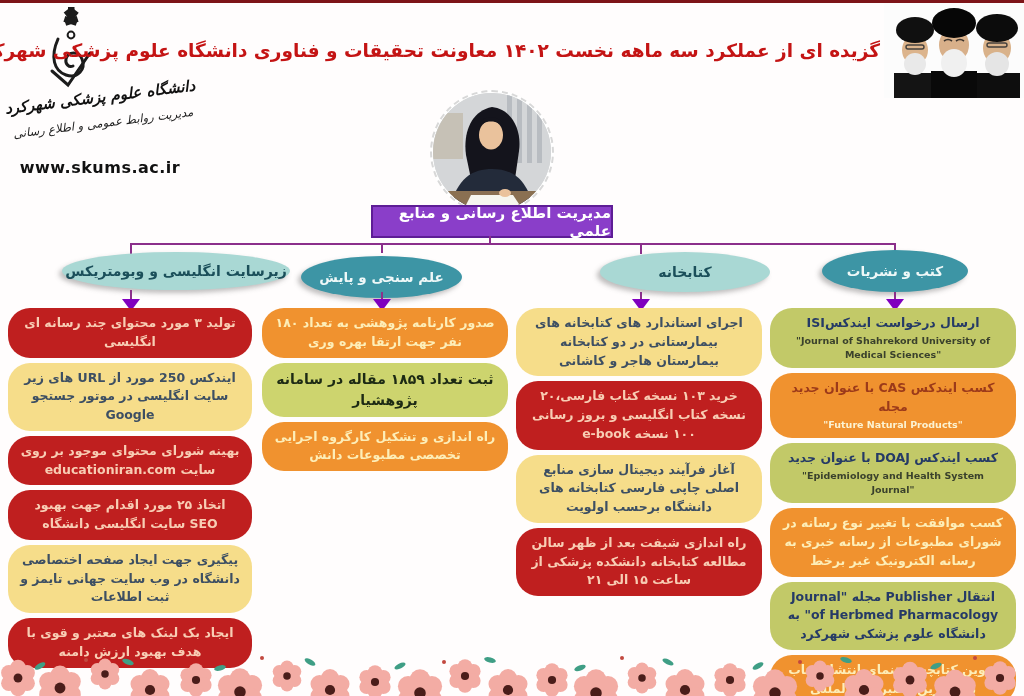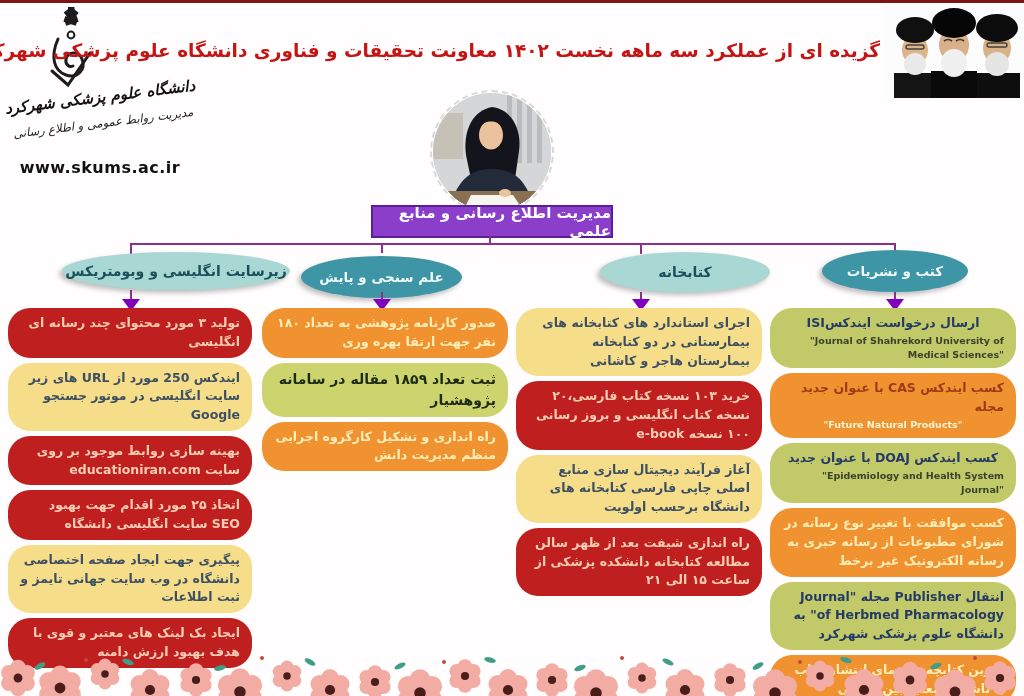--- a/index.html
+++ b/index.html
@@ -36,21 +36,21 @@
   .hline,.vline{position:absolute;background:var(--connector);}
   .arrow-down{position:absolute;width:0;height:0;border-left:9px solid transparent;border-right:9px solid transparent;border-top:12px solid var(--arrow);}
   
   .oval{position:absolute;border-radius:50%;display:flex;align-items:center;justify-content:center;
     font-weight:bold;direction:rtl;box-shadow:-3px 3px 5px rgba(110,110,110,.45);}
   .oval.light{background:var(--oval-light);color:var(--oval-light-text);font-size:14px;margin-left:44px;}
   .oval.dark{background:var(--oval-dark);color:var(--oval-dark-text);font-size:13.5px;}
   
   .col{position:absolute;top:308px;display:flex;flex-direction:column;gap:5px;}
   .box{border-radius:22px;padding:6px 12px;display:flex;flex-direction:column;align-items:center;justify-content:center;
-    text-align:right;direction:rtl;font-weight:bold;font-size:12.5px;line-height:1.5;min-height:30px;}
+    text-align:center;direction:rtl;font-weight:bold;font-size:12.5px;line-height:1.5;min-height:30px;}
   .box.red{background:var(--box-red);color:var(--box-red-text);}
   .box.yellow{background:var(--box-yellow);color:var(--box-yellow-text);}
   .box.orange{background:var(--box-orange);color:var(--box-orange-text);}
   .box.olive{background:var(--box-olive);color:var(--box-olive-text);}
   .box.khaki{background:var(--box-khaki);color:#1d2a14;font-size:14px;}
   .box .sub{font-size:9.5px;font-weight:bold;direction:ltr;margin-top:1px;}
   .box.olive .sub{color:#3a412c;}
   .box.orange .sub{color:#fcf3d2;}
   
   #flower-border{position:absolute;left:0;bottom:0;width:1024px;height:58px;}
@@ -154,41 +154,41 @@
   <div class="arrow-down" style="left:886px;top:299px;"></div>
 
   <div class="col" style="left:8px;width:244px;">
       <div class="box red">
         <div>تولید ۳ مورد محتوای چند رسانه ای انگلیسی</div>
       </div>
       <div class="box yellow">
         <div>ایندکس 250 مورد از URL های زیر سایت انگلیسی در موتور جستجو Google</div>
       </div>
       <div class="box red">
-        <div>بهینه سازی روابط موجود بر روی سایت educationiran.com</div>
+        <div>بهینه شورای محتوای موجود بر روی سایت educationiran.com</div>
       </div>
       <div class="box red">
         <div>اتخاذ ۲۵ مورد اقدام جهت بهبود SEO سایت انگلیسی دانشگاه</div>
       </div>
       <div class="box yellow">
         <div>پیگیری جهت ایجاد صفحه اختصاصی دانشگاه در وب سایت جهانی تایمز و ثبت اطلاعات</div>
       </div>
       <div class="box red">
         <div>ایجاد بک لینک های معتبر و قوی با هدف بهبود ارزش دامنه</div>
       </div>
     </div>
   <div class="col" style="left:262px;width:246px;">
       <div class="box orange">
         <div>صدور کارنامه پژوهشی به تعداد ۱۸۰ نفر جهت ارتقا بهره وری</div>
       </div>
       <div class="box khaki">
         <div>ثبت تعداد ۱۸۵۹ مقاله در سامانه پژوهشیار</div>
       </div>
       <div class="box orange">
-        <div>راه اندازی و تشکیل کارگروه اجرایی منظم مدیریت دانش</div>
+        <div>راه اندازی و تشکیل کارگروه اجرایی تخصصی مطبوعات دانش</div>
       </div>
     </div>
   <div class="col" style="left:516px;width:246px;">
       <div class="box yellow">
         <div>اجرای استاندارد های کتابخانه های بیمارستانی در دو کتابخانه بیمارستان هاجر و کاشانی</div>
       </div>
       <div class="box red">
         <div>خرید ۱۰۳ نسخه کتاب فارسی،۲۰ نسخه کتاب انگلیسی و بروز رسانی ۱۰۰ نسخه e-book</div>
       </div>
       <div class="box yellow">

